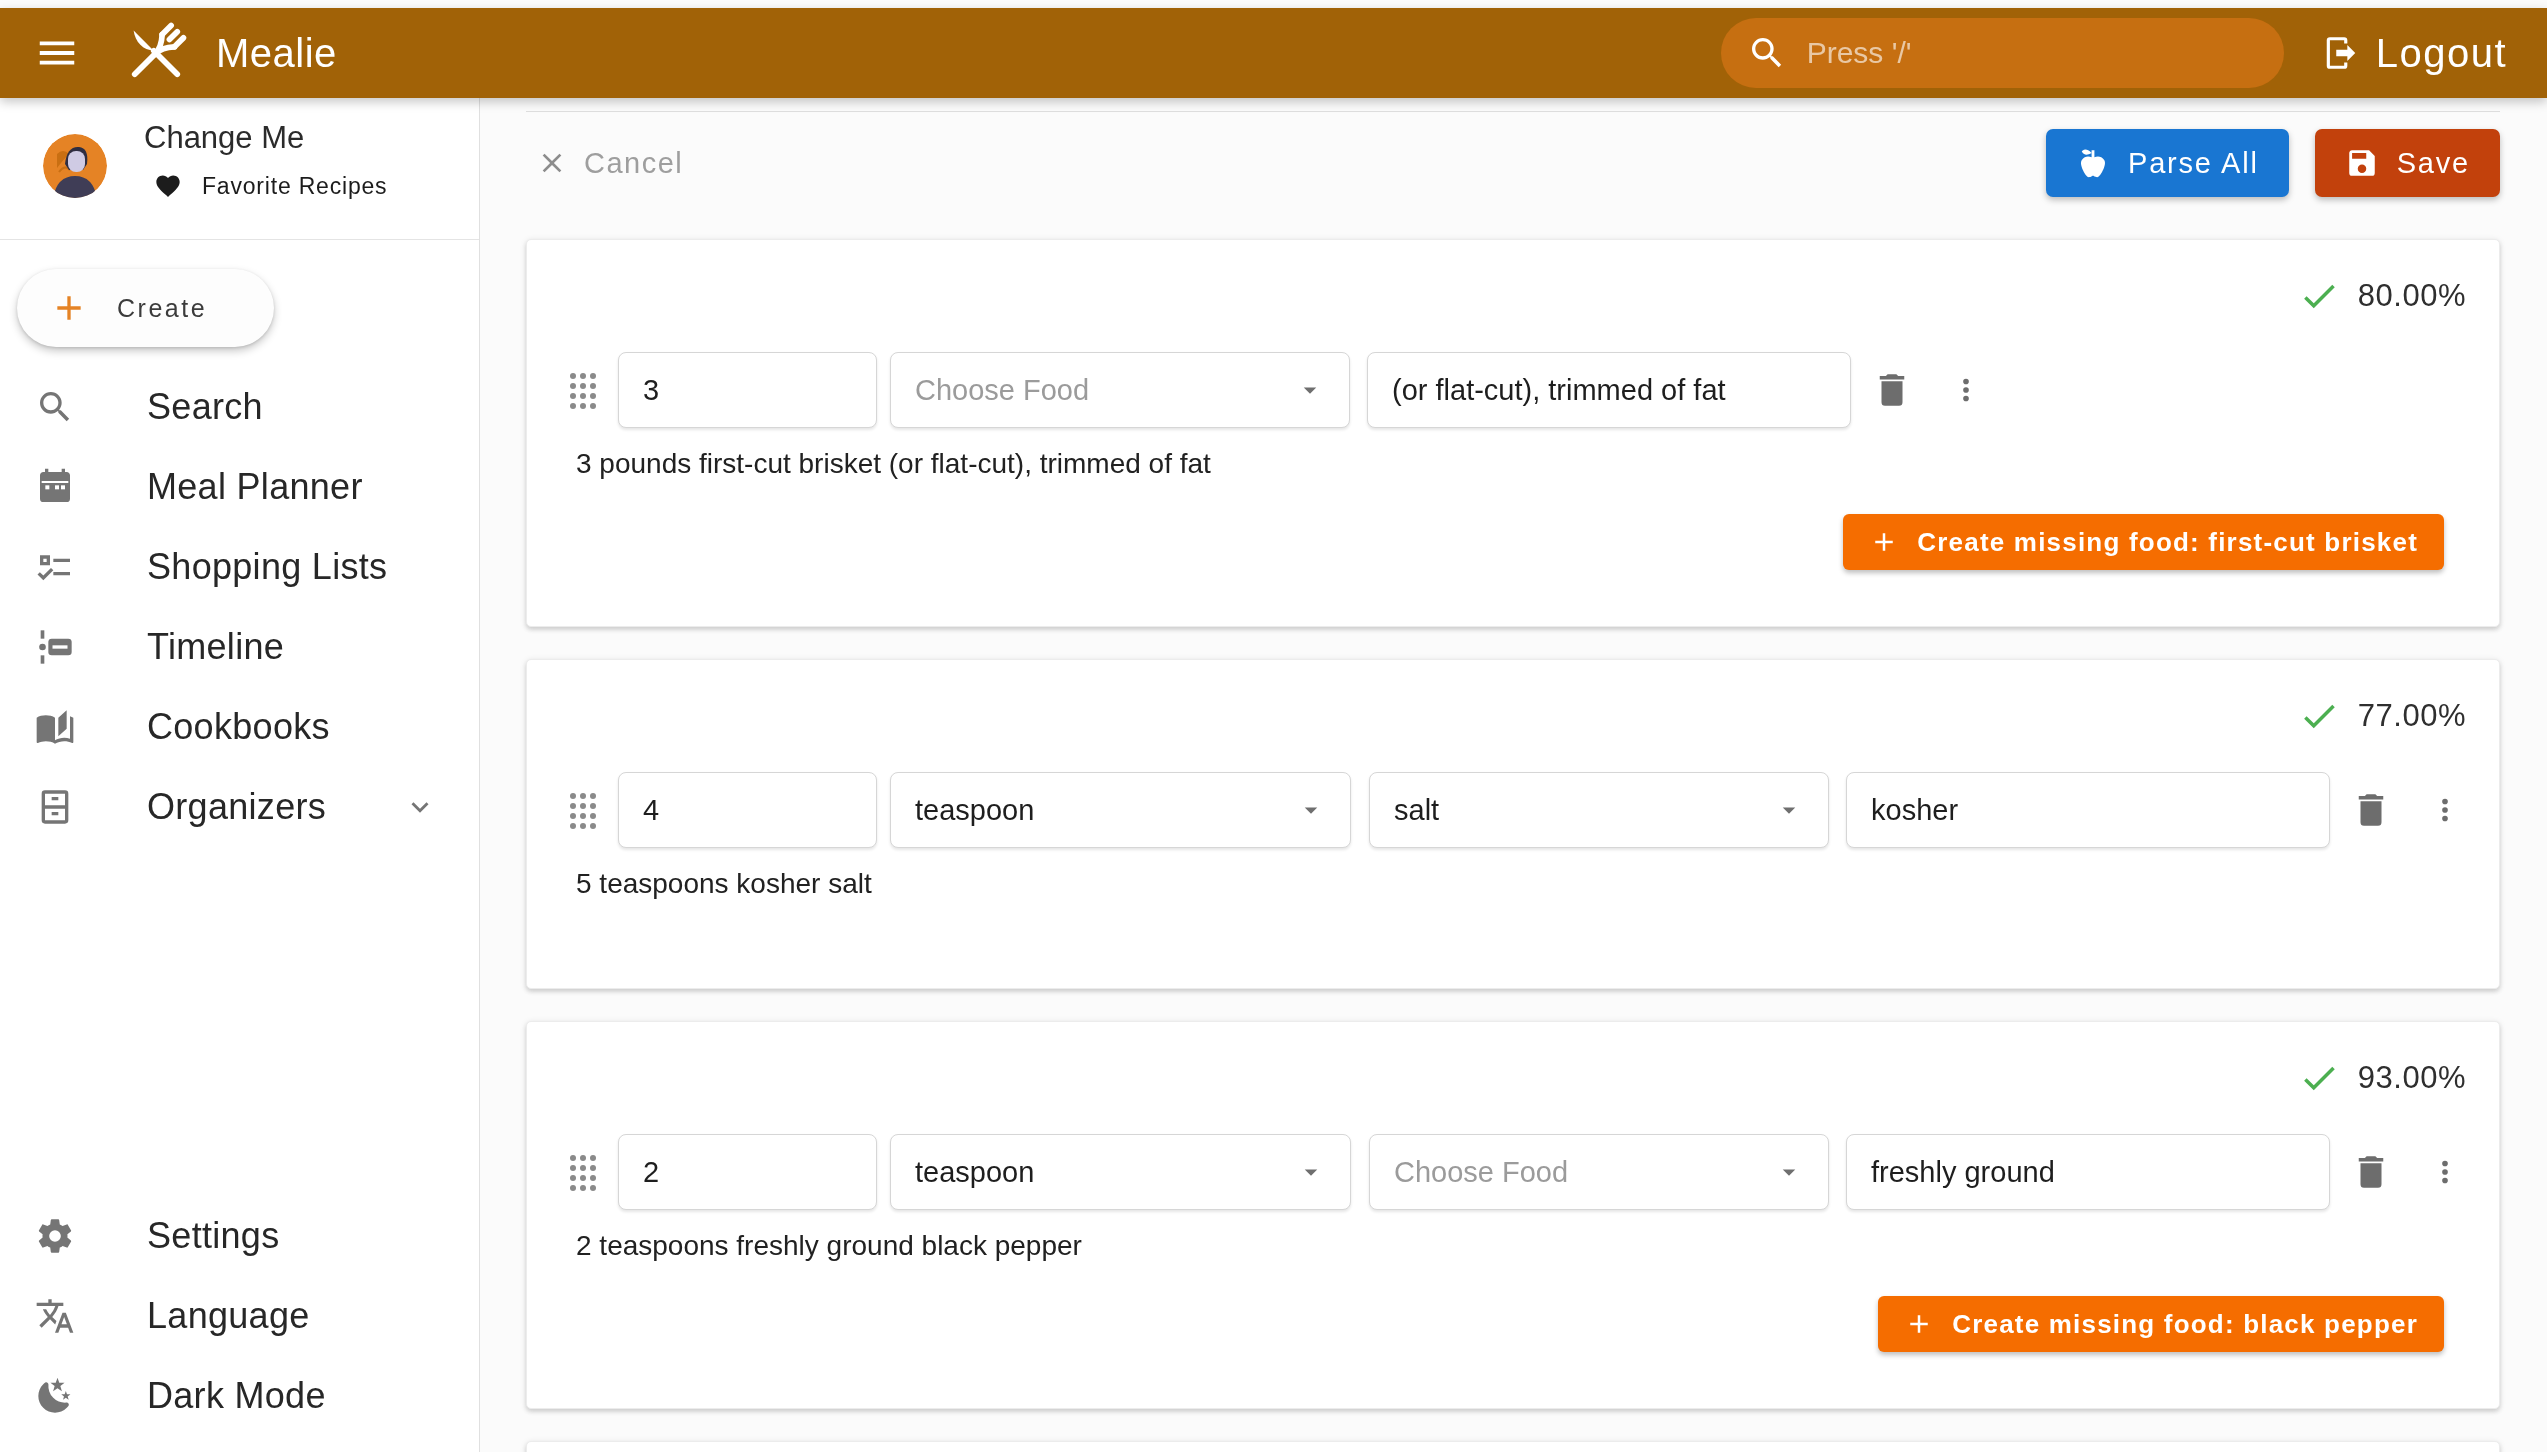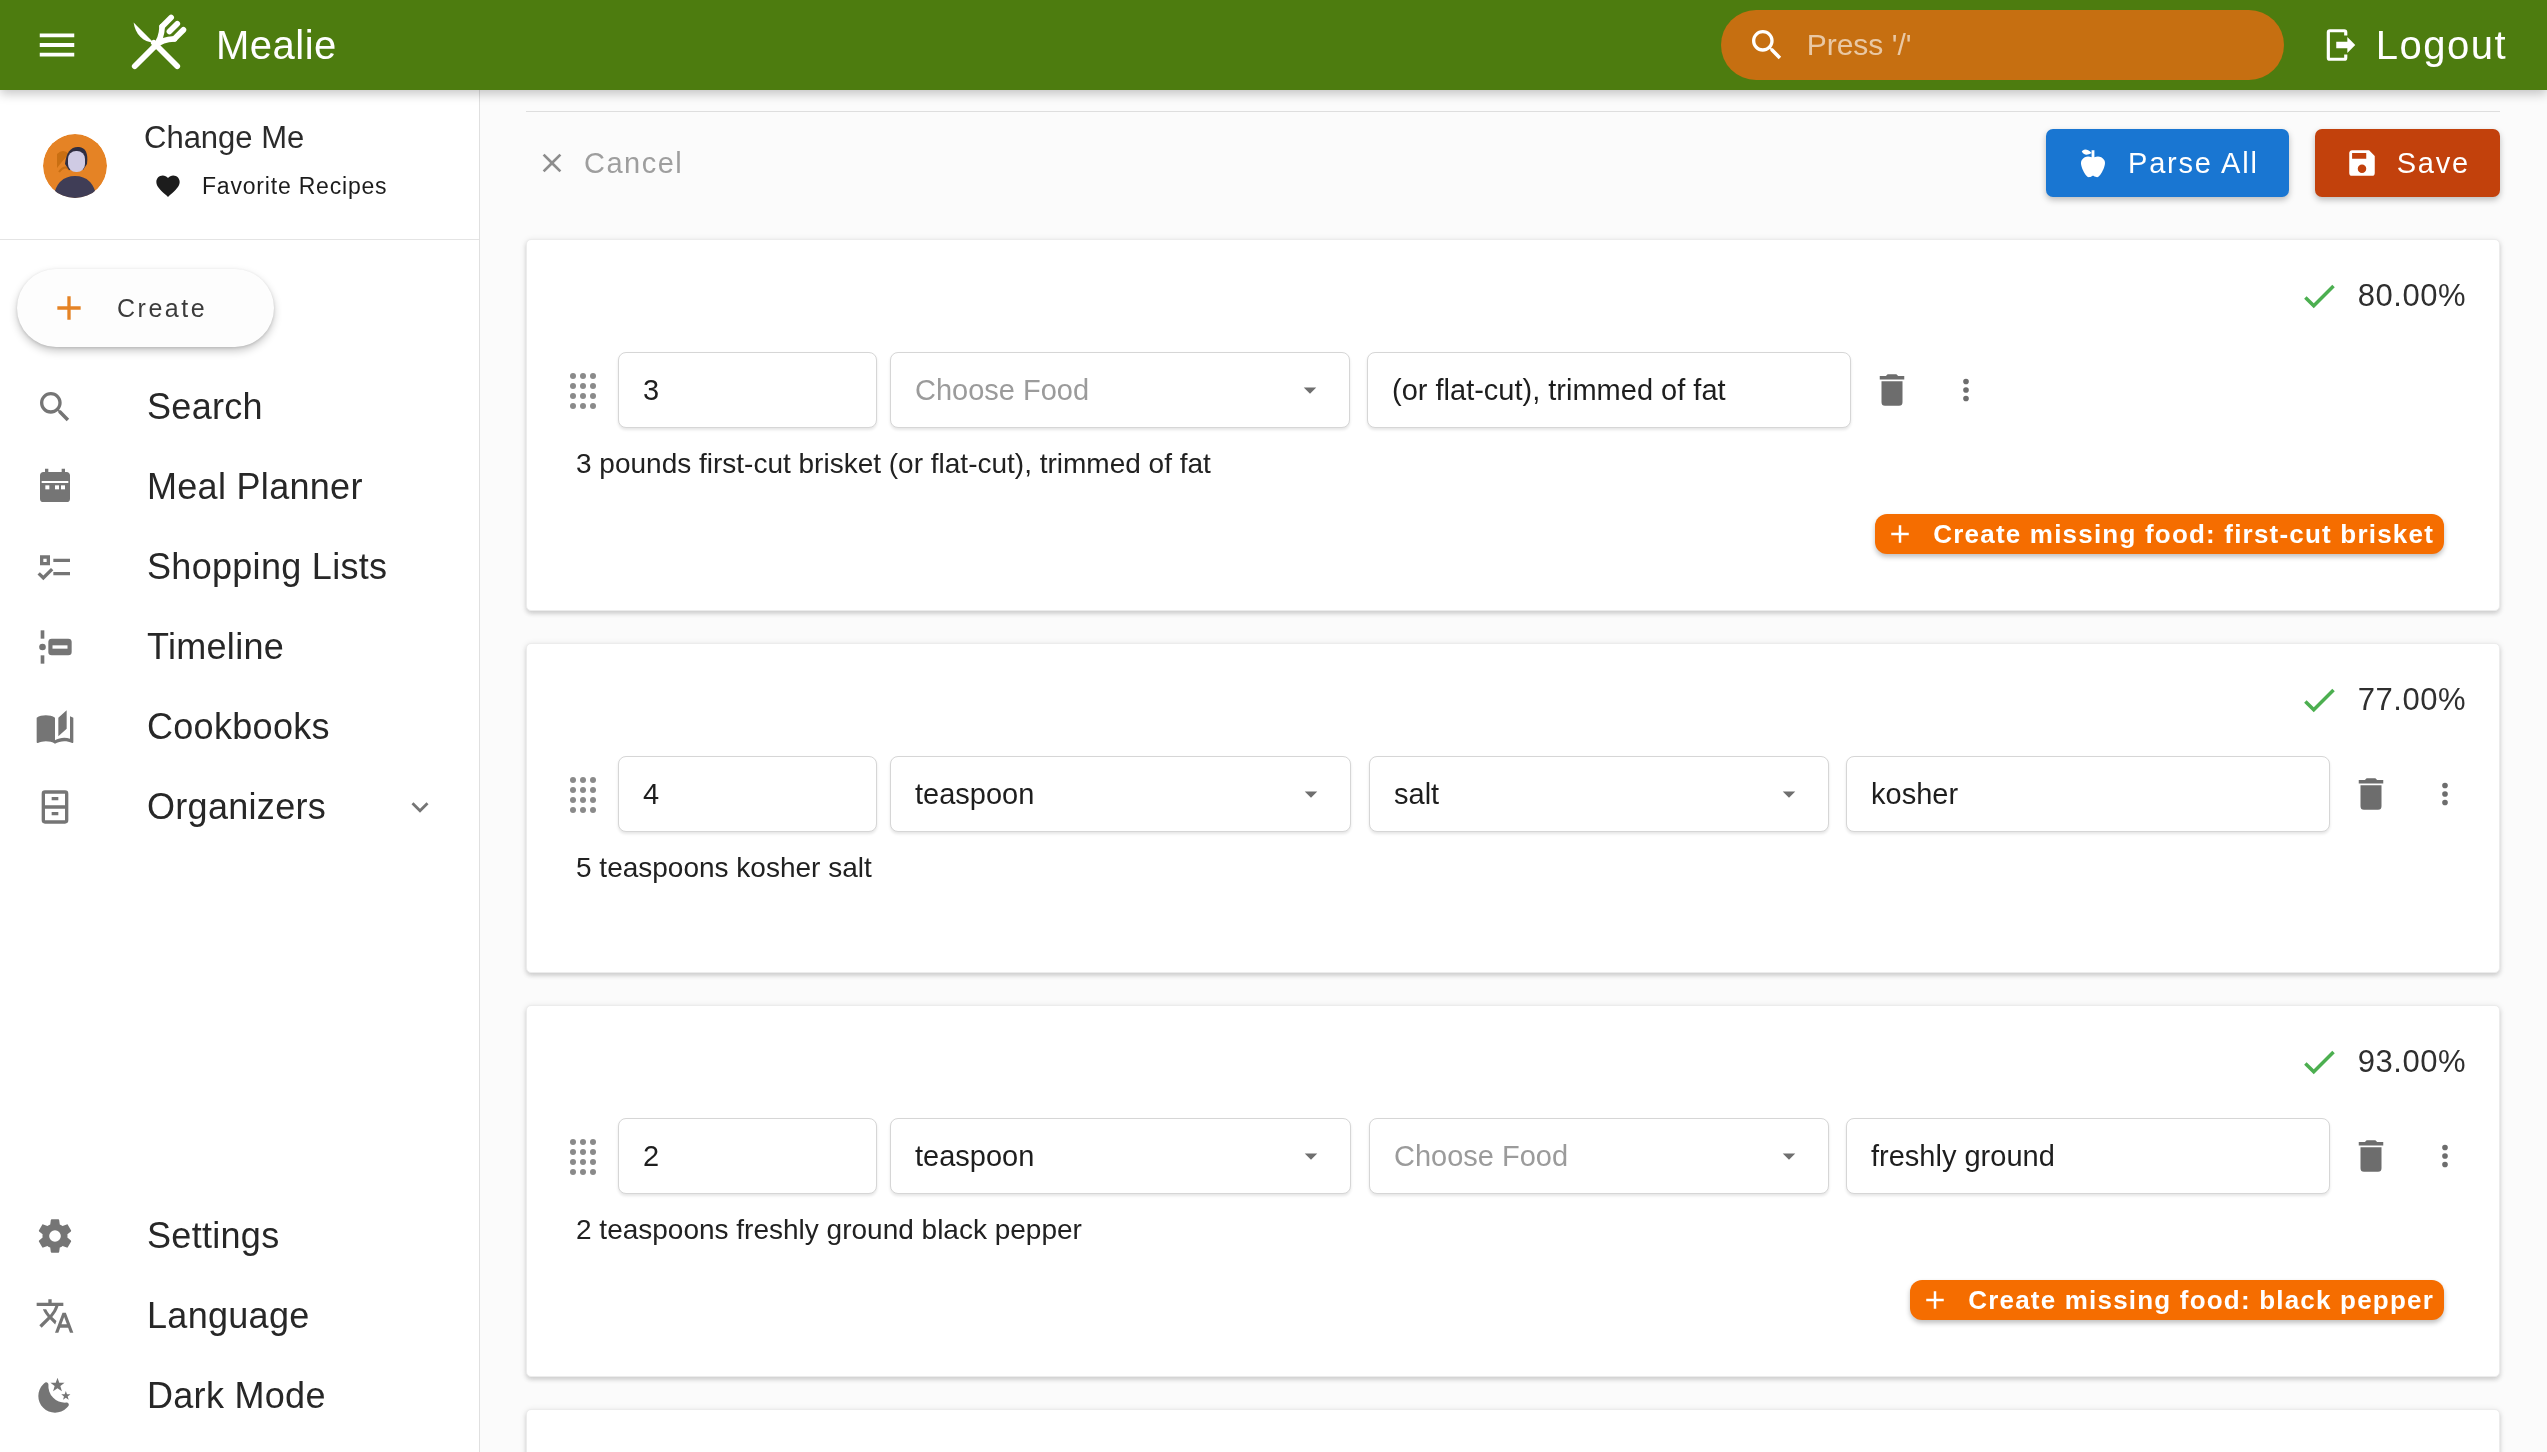--- a/index.html
+++ b/index.html
@@ -1,21 +1,21 @@
 <!DOCTYPE html>
 <html><head>
 <meta charset="utf-8">
 <style>
   * { margin:0; padding:0; box-sizing:border-box; }
   html,body { width:2547px; height:1453px; overflow:hidden; font-family:"Liberation Sans", sans-serif; background:#fbfbfb; }
 
   
   .appbar {
-    position:absolute; left:0; top:0; width:2547px; height:90px;
-    background:#4d7c0f; display:flex; align-items:center; z-index:30;
+    position:absolute; left:0; top:8px; width:2547px; height:90px;
+    background:#a16207; display:flex; align-items:center; z-index:30;
     box-shadow:0 4px 10px rgba(0,0,0,0.22);
   }
   .hamburger { margin-left:34px; width:46px; height:46px; cursor:pointer; flex:none; }
   .logo { margin-left:38px; width:76px; height:76px; flex:none; }
   .app-title { margin-left:22px; color:#fff; font-size:40px; font-weight:500; letter-spacing:0.5px; }
   .appbar-spacer { flex:1; }
   .searchpill {
     width:563px; height:70px; border-radius:35px; background:#c66f11;
     display:flex; align-items:center; padding:0 26px; margin-right:38px;
   }
@@ -95,22 +95,22 @@
   .field--note { width:484px; }
   .field .sel-value { flex:1; white-space:nowrap; overflow:hidden; }
   .field .placeholder { color:#9b9b9b; }
   .field .dd-arrow { width:30px; height:30px; margin-left:auto; flex:none; }
   .icon-btn { background:none; border:none; cursor:pointer; padding:0; }
   .trash-btn { margin-left:20px; width:42px; height:42px; }
   .kebab-btn { margin-left:36px; width:34px; height:42px; }
   .orig-text { margin:20px 0 0 49px; font-size:28px; color:#212121; height:36px; }
   .create-row { margin-top:30px; padding-right:55px; display:flex; justify-content:flex-end; }
   .create-missing-btn {
-    height:40px; background:#F56D00; border-radius:12px; display:flex; align-items:center;
-    padding:0 10px; gap:18px; cursor:pointer; box-shadow:0 3px 5px rgba(0,0,0,0.25);
+    height:56px; background:#F56D00; border-radius:6px; display:flex; align-items:center;
+    padding:0 26px; gap:18px; cursor:pointer; box-shadow:0 3px 5px rgba(0,0,0,0.25);
   }
   .create-missing-btn svg { width:30px; height:30px; }
   .create-missing-btn span { color:#fff; font-size:26px; font-weight:700; letter-spacing:1.2px; }
   .card-pad-btn { padding-bottom:56px; }
   .card-pad-nobtn { padding-bottom:84px; }
   .card-stub { height:80px; margin-bottom:0; }
 </style>
 </head>
 <body>
 

